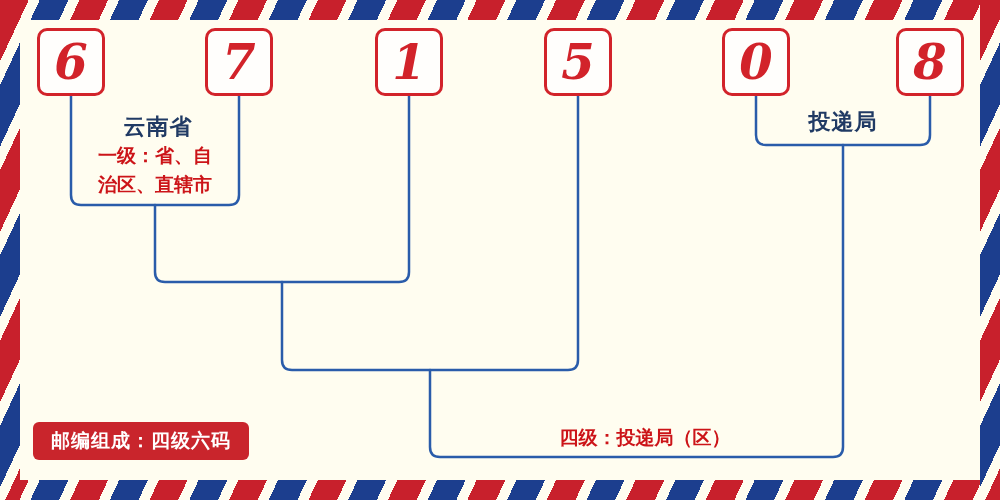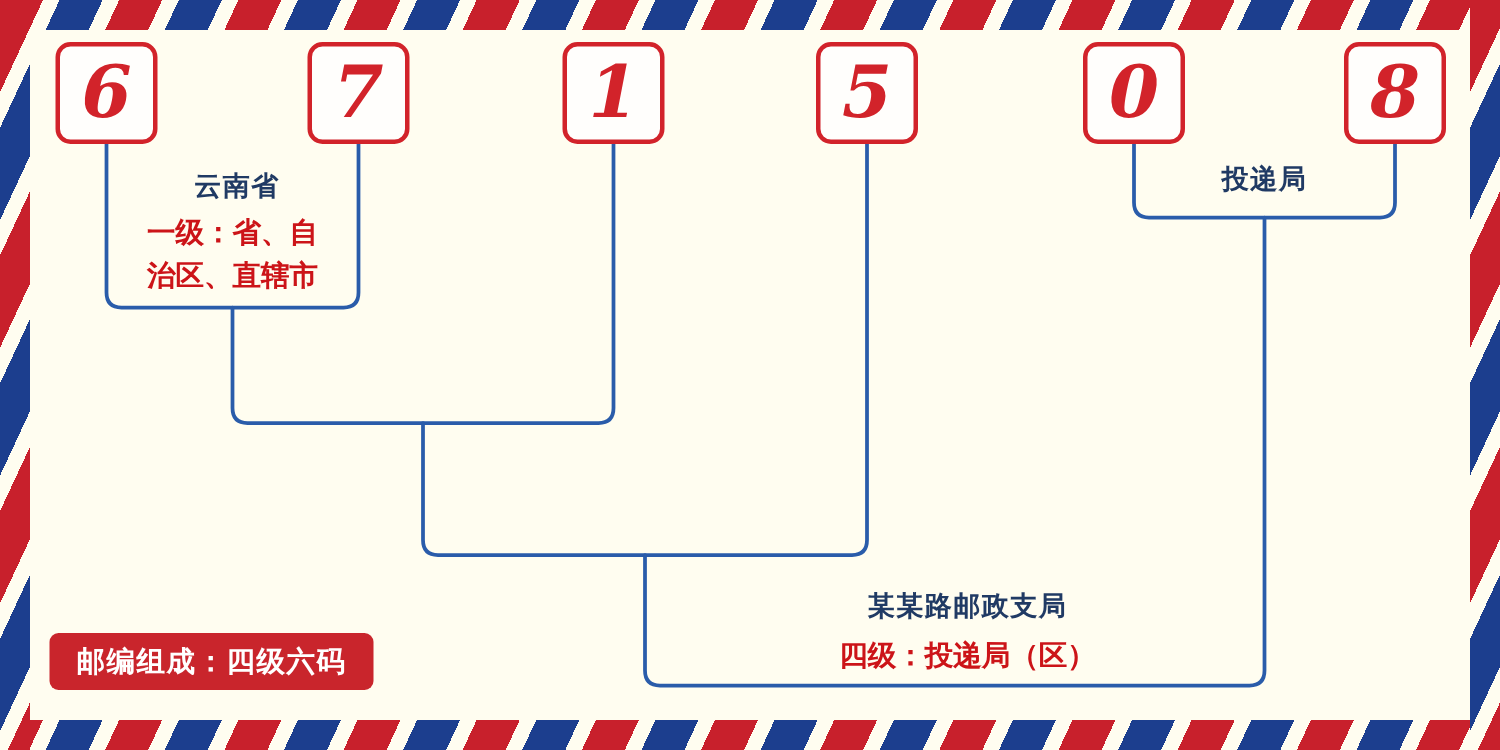--- a/index.html
+++ b/index.html
@@ -44,21 +44,21 @@
   }
   .digit {
     font-family:"DejaVu Serif", serif;
     font-style:italic; font-weight:bold;
     font-size:48px; line-height:1;
     color:var(--digit-red,#d2232a);
   }
 
   .place {
     position:absolute; width:200px; text-align:center;
-    font-size:18px; font-weight:bold;
+    font-size:22px; font-weight:bold;
     color:var(--place-dark,#203a64);
     letter-spacing:1px;
   }
   .desc {
     position:absolute; width:200px; text-align:center;
     font-size:19px; font-weight:bold;
     color:var(--desc-red,#cc1418);
     white-space:pre-line; line-height:1.5;
   }
 
@@ -113,20 +113,19 @@
   <div class="digit-box" style="left:896px">
       <span class="digit">8</span>
     </div>
 
   <div class="place" style="left:58px; top:112px">云南省</div>
   <div class="desc" style="left:55px; top:142px">一级：省、自
 治区、直辖市</div>
 
 
 
-  <div class="place" style="left:545px; top:392px">某某路邮政支局</div>
   <div class="desc" style="left:545px; top:424px">四级：投递局（区）</div>
 
   <div class="place" style="left:743px; top:107px">投递局</div>
 
   <div class="badge">邮编组成：四级六码</div>
 
 </div>
 
 </body></html>

